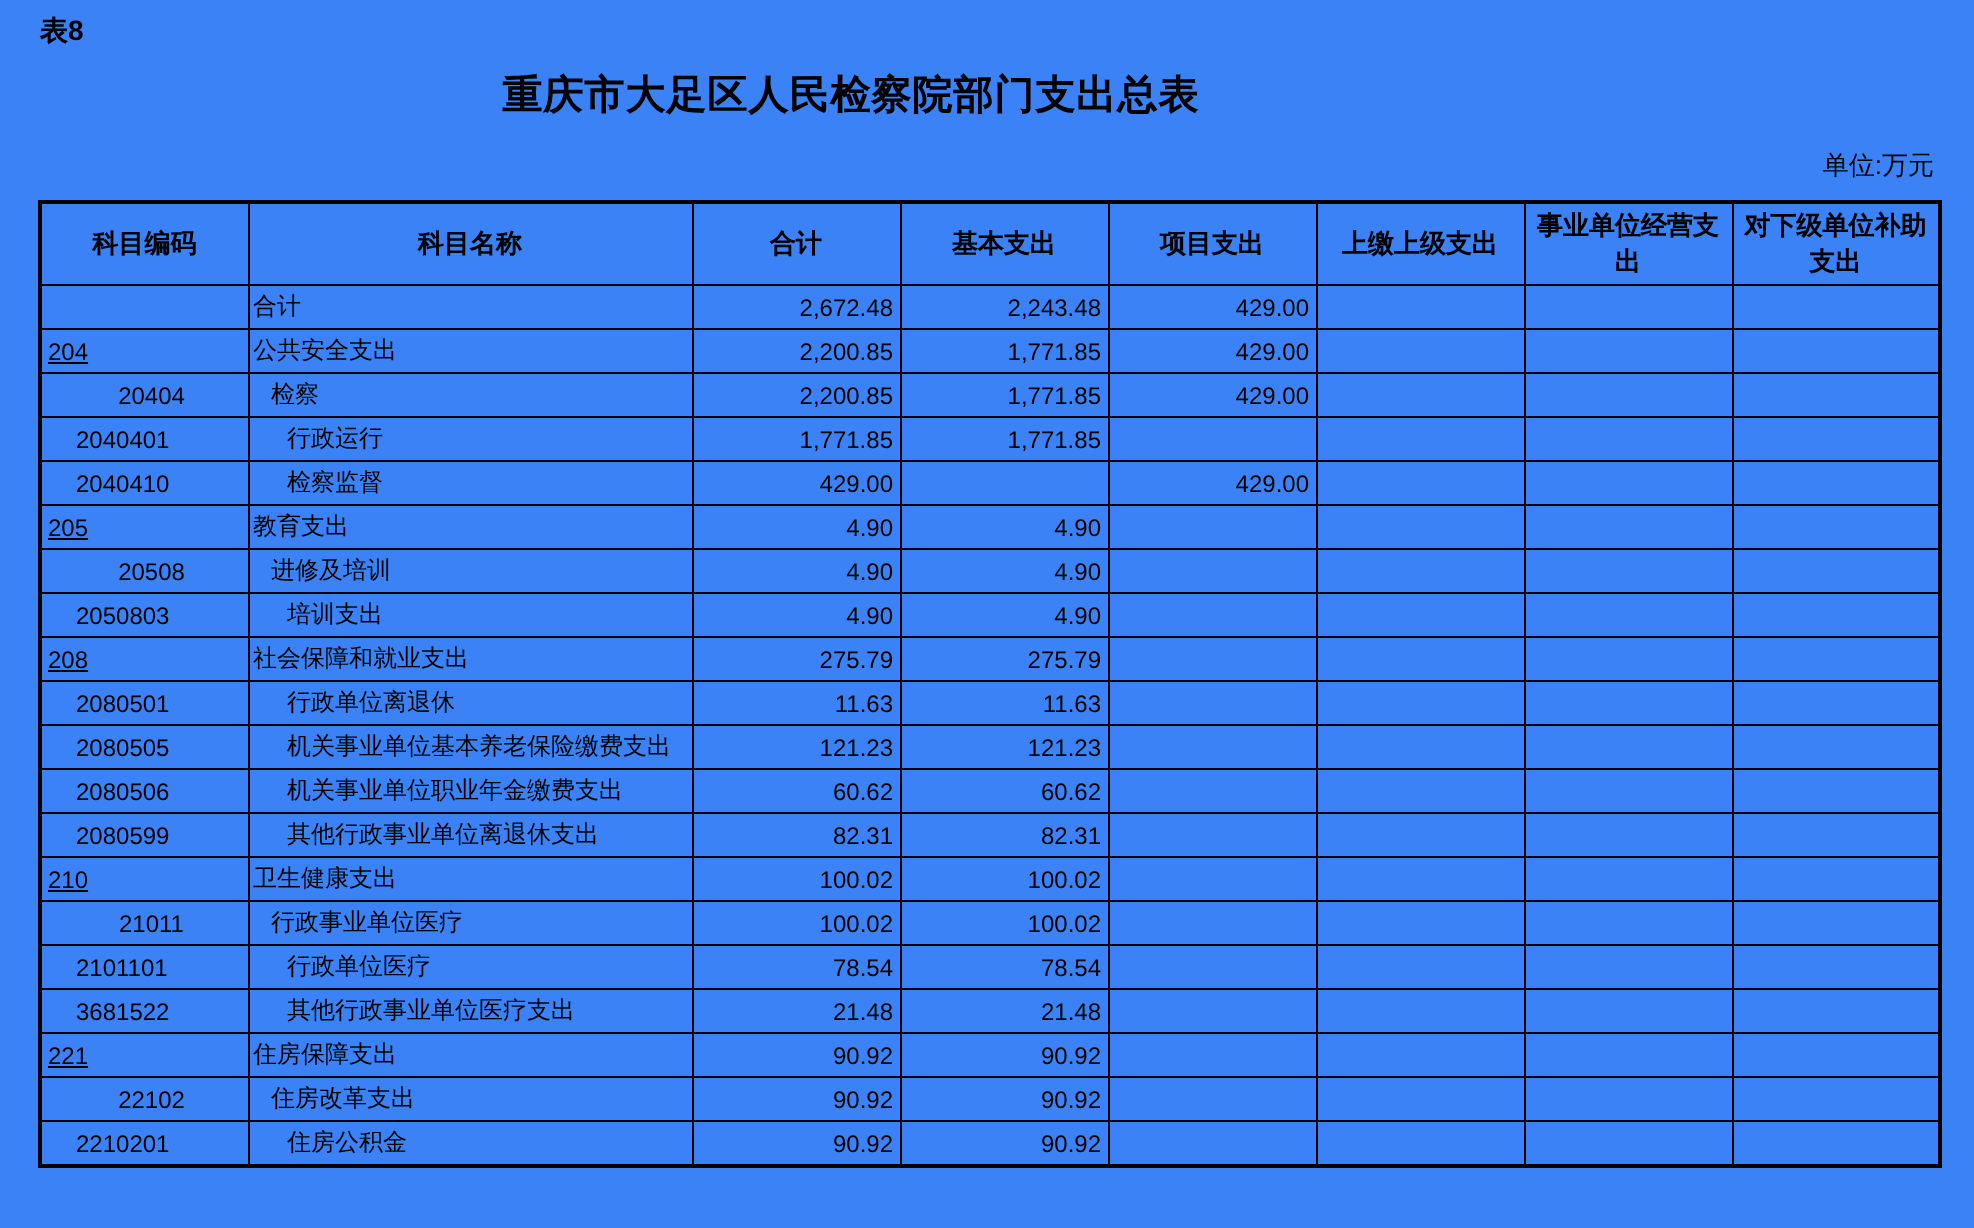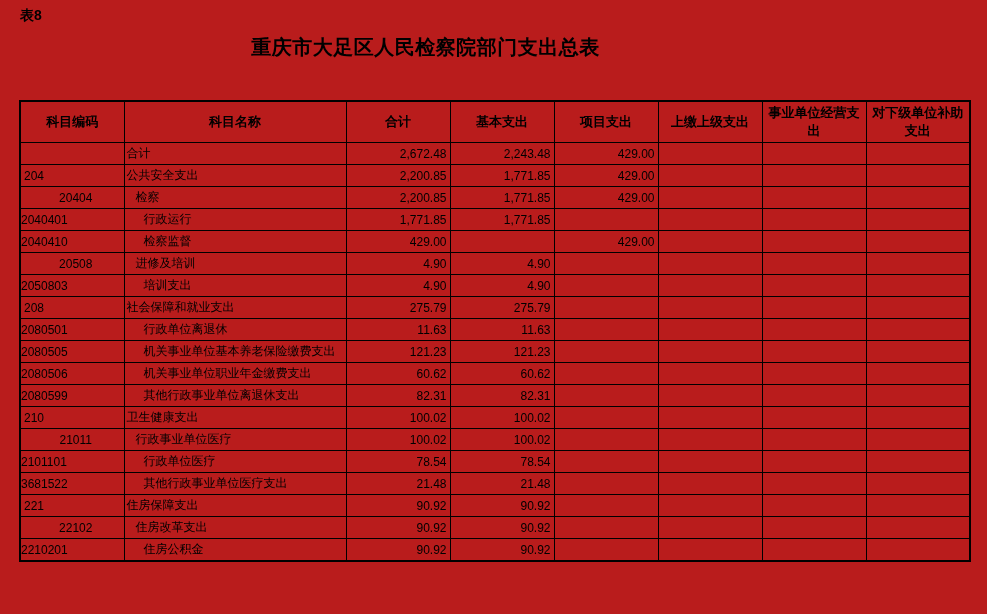--- a/index.html
+++ b/index.html
@@ -9,21 +9,21 @@
     width: 987px;
     height: 614px;
     font-family: "Liberation Sans", "DejaVu Sans", sans-serif;
     color: #000000;
   }
   .page {
     position: relative;
     width: 987px;
     height: 614px;
     overflow: hidden;
-    background: #b91c1c;
+    background: #3b82f6;
   }
   .table-label {
     position: absolute;
     left: 20px;
     top: 7px;
     font-size: 14px;
     font-weight: bold;
   }
   .title {
     position: absolute;
@@ -68,36 +68,37 @@
   table.budget td {
     height: 21px;
     font-size: 12px;
     vertical-align: middle;
     padding: 0 3px;
     white-space: nowrap;
   }
   td.num { text-align: right; padding-right: 5px; }
   td.code { text-align: left; }
   td.name { text-align: left; }
-  td.code.l0 { padding-left: 3px; }
+  td.code.l0 { padding-left: 3px; text-decoration: underline; }
   td.code.l1 { padding-left: 10px; text-align: center; }
-  td.code.l2 { padding-left: 0; margin-top: 11px; }
+  td.code.l2 { padding-left: 17px; margin-top: 11px; }
   td.name.l0 { padding-left: 2px; }
   td.name.l1 { padding-left: 11px; }
   td.name.l2 { padding-left: 19px; }
 </style>
 </head>
 <body>
 
 <div class="page">
 
   <div class="table-label">表8</div>
 
   <div class="title">重庆市大足区人民检察院部门支出总表</div>
 
+  <div class="unit">单位:万元</div>
 
   <table class="budget">
     <colgroup>
       <col style="width:104px">
       <col style="width:222px">
       <col style="width:104px">
       <col style="width:104px">
       <col style="width:104px">
       <col style="width:104px">
       <col style="width:104px">
@@ -160,20 +161,30 @@
           <td class="code l2">2040410</td>
           <td class="name l2">检察监督</td>
           <td class="num">429.00</td>
           <td class="num"></td>
           <td class="num">429.00</td>
           <td class="num"></td>
           <td class="num"></td>
           <td class="num"></td>
         </tr>
         <tr>
+          <td class="code l0">205</td>
+          <td class="name l0">教育支出</td>
+          <td class="num">4.90</td>
+          <td class="num">4.90</td>
+          <td class="num"></td>
+          <td class="num"></td>
+          <td class="num"></td>
+          <td class="num"></td>
+        </tr>
+        <tr>
           <td class="code l1">20508</td>
           <td class="name l1">进修及培训</td>
           <td class="num">4.90</td>
           <td class="num">4.90</td>
           <td class="num"></td>
           <td class="num"></td>
           <td class="num"></td>
           <td class="num"></td>
         </tr>
         <tr>

